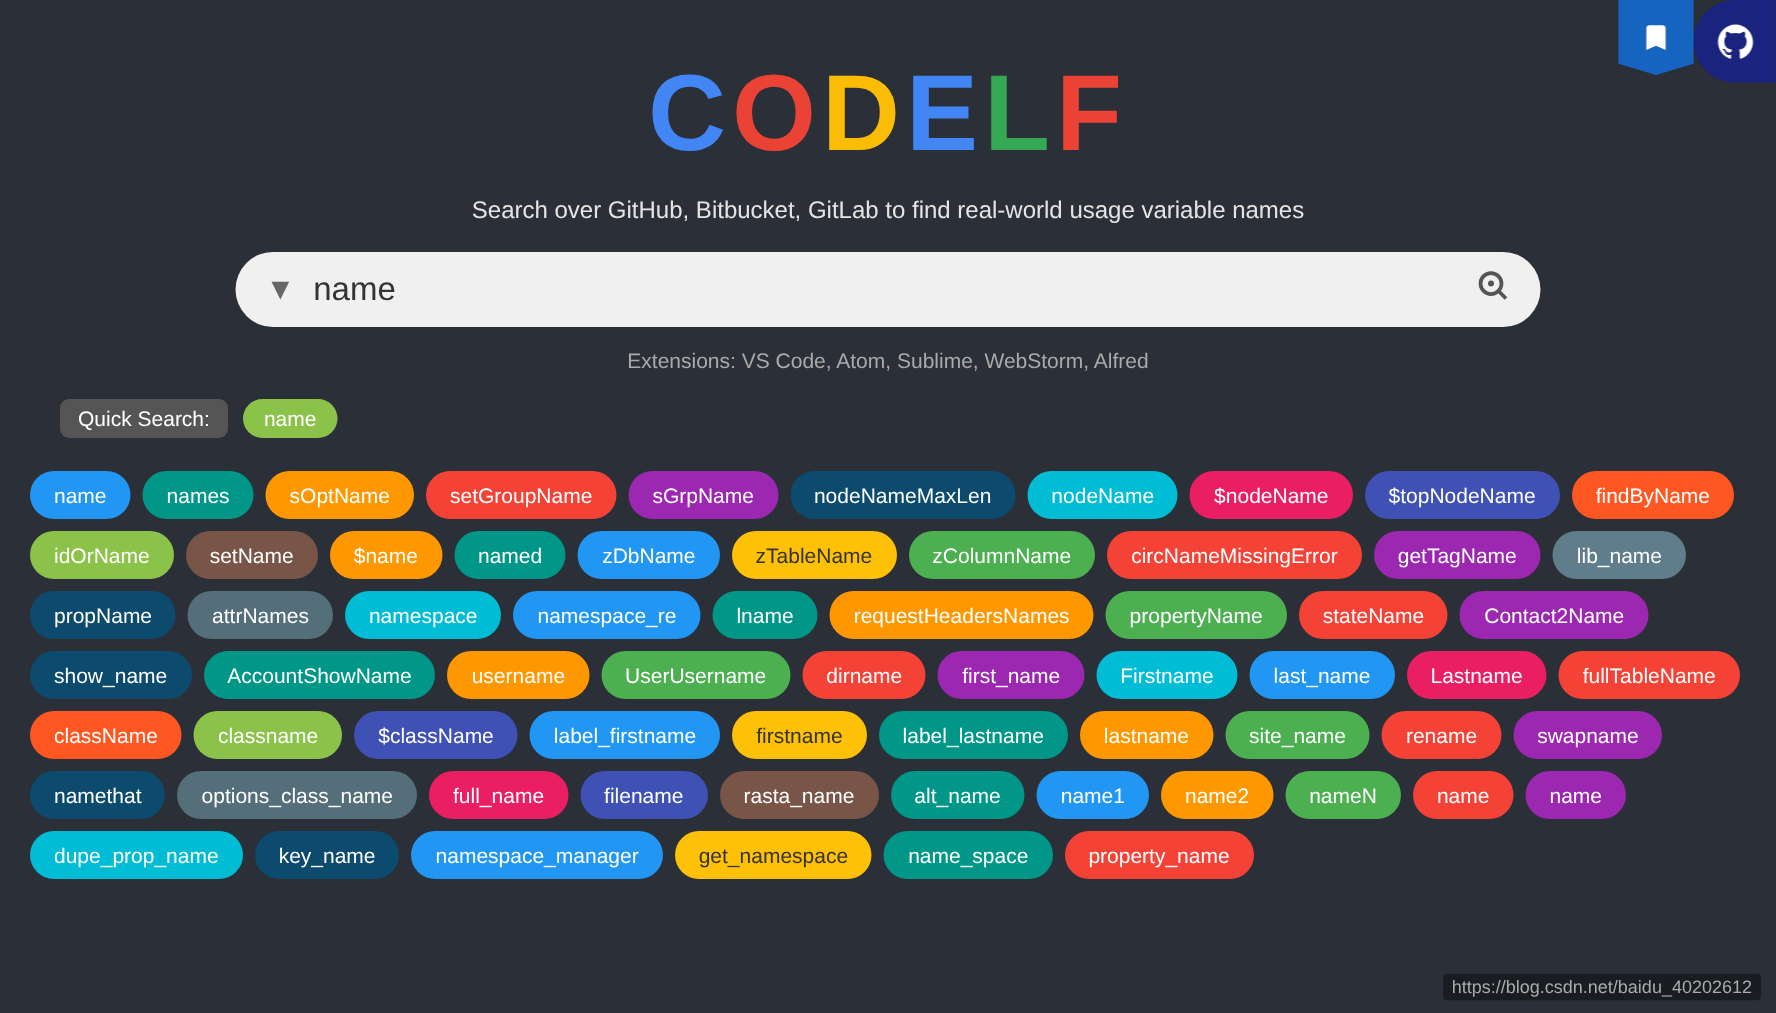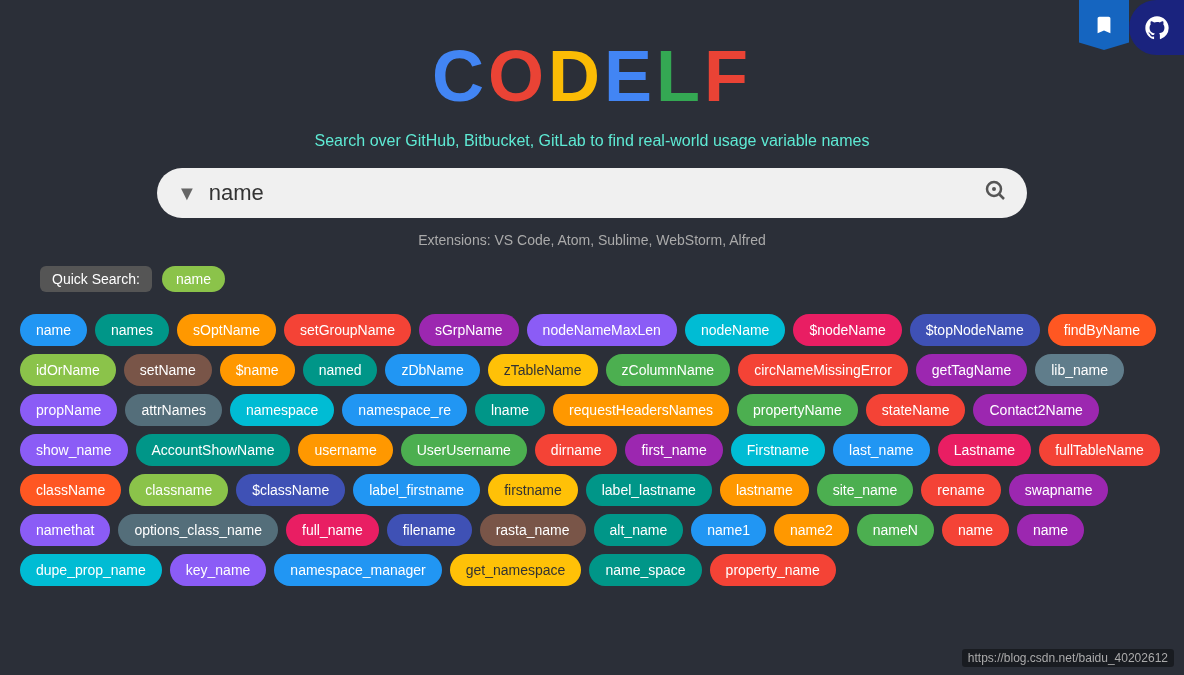--- a/index.html
+++ b/index.html
@@ -57,21 +57,21 @@
     .logo .c1 { color: #4285F4; }
     .logo .o1 { color: #EA4335; }
     .logo .d1 { color: #FBBC05; }
     .logo .e1 { color: #4285F4; }
     .logo .l1 { color: #34A853; }
     .logo .f1 { color: #EA4335; }
 
     
     .subtitle {
       text-align: center;
-      color: #5eead4;
+      color: #e5e5e5;
       font-size: 16px;
       margin-bottom: 18px;
     }
 
     
     .search-container {
       display: flex;
       justify-content: center;
       margin-bottom: 14px;
     }
@@ -171,21 +171,21 @@
       border-radius: 3px;
     }
 
     
     .tag-blue { background: #2196F3; }
     .tag-teal { background: #009688; }
     .tag-orange { background: #FF9800; }
     .tag-green { background: #4CAF50; }
     .tag-red { background: #F44336; }
     .tag-purple { background: #9C27B0; text-align: right; }
-    .tag-dark-green { background: #8b5cf6; }
+    .tag-dark-green { background: #0c4a6e; }
     .tag-amber { background: #FFC107; color: #333; }
     .tag-cyan { background: #00BCD4; }
     .tag-pink { background: #E91E63; }
     .tag-indigo { background: #3F51B5; }
     .tag-lime { background: #8BC34A; }
     .tag-brown { background: #795548; }
     .tag-deep-orange { background: #FF5722; }
     .tag-blue-grey { background: #607D8B; }
     .tag-steel { background: #546E7A; }
   </style>

